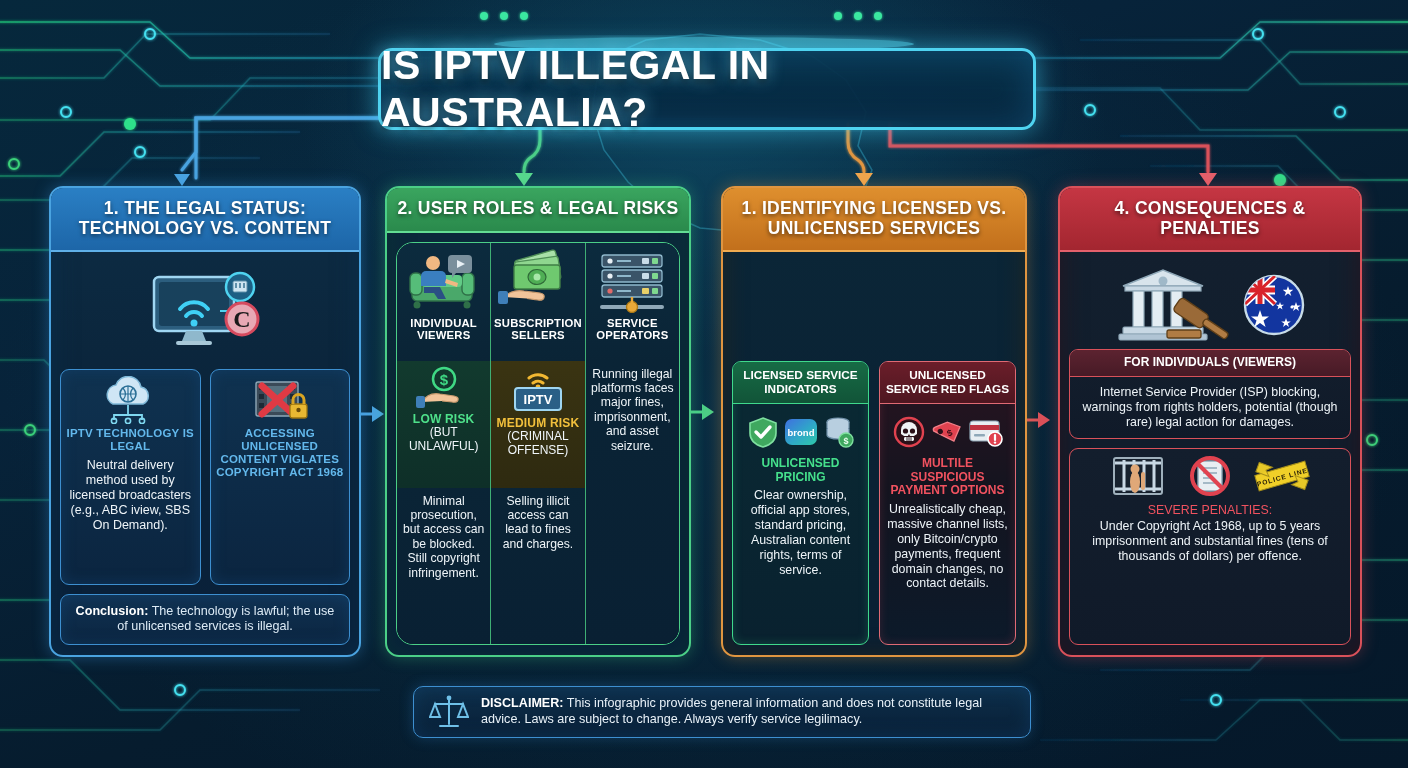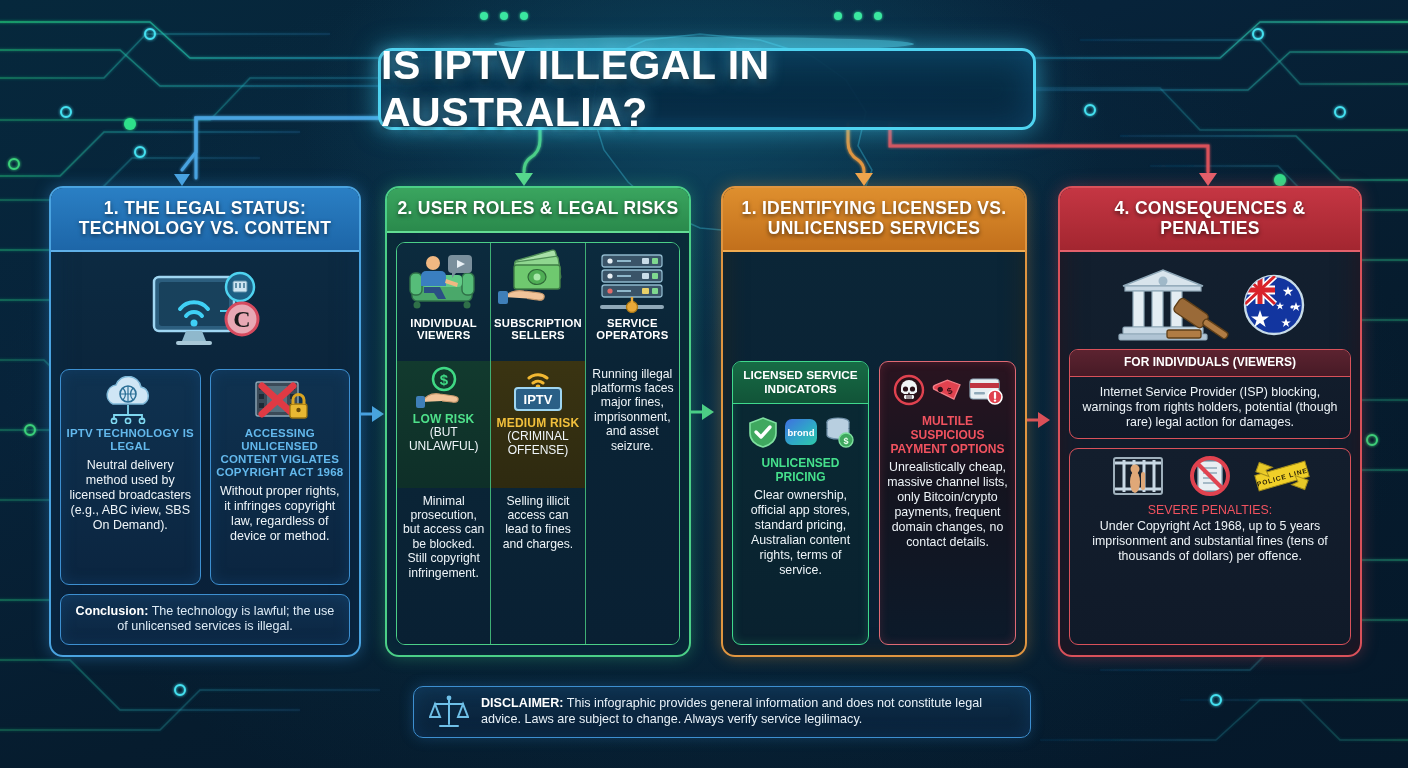--- a/index.html
+++ b/index.html
@@ -58,21 +58,21 @@
   .c1-box .ttl{color:#63b8ec;font-size:11.5px;margin:3px 0 5px;}
   .c1-box .desc{font-size:12.5px;}
   .c1-concl{margin-top:9px;border:1.5px solid #3d8fd0;border-radius:9px;
     background:linear-gradient(180deg,#0f3css 0%,#0b2540 100%);
     background:linear-gradient(180deg,#103253 0%,#0b2540 100%);
     padding:9px 10px;color:#dceaf5;font-size:12.6px;text-align:center;line-height:1.25;
     box-shadow:inset 0 0 14px rgba(20,70,115,.5);}
   .c1-concl b{color:#fff;}
 
   
-  .c2-grid{flex:1;border:1.5px solid #4bcf87;border-radius:9px;overflow:hidden;display:flex;
+  .c2-grid{flex:1;border:1.5px solid #4bcf87;border-radius:17px;overflow:hidden;display:flex;
     background:rgba(8,32,46,.5);}
   .c2-cell{flex:1;display:flex;flex-direction:column;border-right:1.5px solid #3fae74;}
   .c2-cell:last-child{border-right:none;}
   .c2-role{height:112px;display:flex;flex-direction:column;align-items:center;justify-content:flex-start;
     padding-top:6px;background:linear-gradient(180deg,#0c2b3e 0%,#0a2436 100%);}
   .c2-role .ttl{color:#fff;font-size:11.3px;margin-top:4px;}
   .c2-risk{height:122px;display:flex;flex-direction:column;align-items:center;padding-top:5px;}
   .c2-risk .ttl{font-size:12px;margin-top:3px;}
   .c2-risk .sub{color:#f0f6fa;font-size:12px;text-align:center;line-height:1.15;}
   .r-low{background:linear-gradient(180deg,#123a2e 0%,#0e2f28 100%);}
@@ -327,21 +327,20 @@
               <rect x="20" y="10" width="20" height="26" fill="#56707f"></rect>
               <g stroke="#e03a44" stroke-width="7" stroke-linecap="round">
                 <path d="M15 10 L46 38"></path>
                   <path d="M46 10 L15 38"></path>
               </g>
               <rect x="43" y="28" width="17" height="14" rx="2.5" fill="#e8b832" stroke="#9a7410" stroke-width="1.3"></rect>
               <path d="M46 28 v-4 a5.5 5.5 0 0 1 11 0 v4" fill="none" stroke="#d8a422" stroke-width="3"></path>
               <circle cx="51.5" cy="34" r="2.2" fill="#6a4c08"></circle>
             </svg>
             <div class="ttl">ACCESSING UNLICENSED CONTENT VIGLATES COPYRIGHT ACT 1968</div>
-            <div class="desc">Without proper rights, it infringes copyright law, regardless of device or method.</div>
           </div>
         </div>
 
         <div class="c1-concl">
           <b>Conclusion:</b><span> The technology is lawful; the use of unlicensed services is illegal.</span>
         </div>
       </div>
     </div>
   </div>
 
@@ -485,20 +484,21 @@
                 </g>
                 <circle cx="22" cy="24" r="7" fill="#3fa85f" stroke="#7fe0a0" stroke-width="1.4"></circle>
                 <text x="22" y="28" font-size="9" font-weight="bold" fill="#eafff0" text-anchor="middle" font-family="Liberation Sans, sans-serif">$</text>
               </svg>
             </div>
             <div class="c3-lbl">UNLICENSED PRICING</div>
             <div class="c3-tx">Clear ownership, official app stores, standard pricing, Australian content rights, terms of service.</div>
           </div>
 
           <div class="c3-box c3-r">
+            <div class="c3-hd">UNLICENSED SERVICE RED FLAGS</div>
             <div class="c3-ico">
               <svg width="32" height="32" viewBox="0 0 32 32">
                 <circle cx="16" cy="16" r="14" fill="#2a1018" stroke="#e0424f" stroke-width="2.4"></circle>
                 <path d="M16 6 a8 8 0 0 1 8 8 v4 l-3 2 h-10 l-3 -2 v-4 a8 8 0 0 1 8 -8z" fill="#f0f4f6"></path>
                 <circle cx="12.5" cy="15" r="2.6" fill="#2a1018"></circle>
                   <circle cx="19.5" cy="15" r="2.6" fill="#2a1018"></circle>
                 <path d="M16 18 l-1.6 3 h3.2z" fill="#2a1018"></path>
                 <rect x="11" y="21" width="10" height="4" rx="1.4" fill="#f0f4f6"></rect>
                 <g stroke="#2a1018" stroke-width=".9">
                     <path d="M14 21 v4 M16 21 v4 M18 21 v4"></path>

